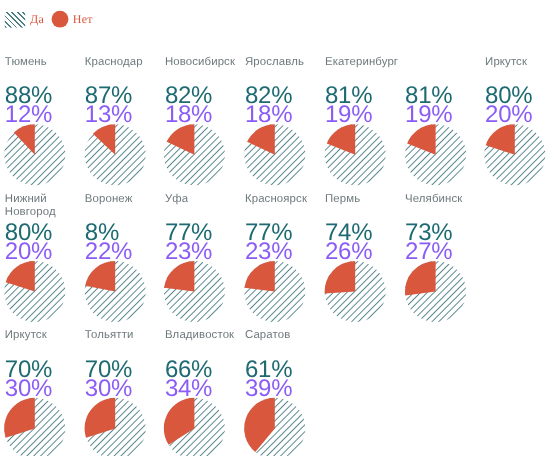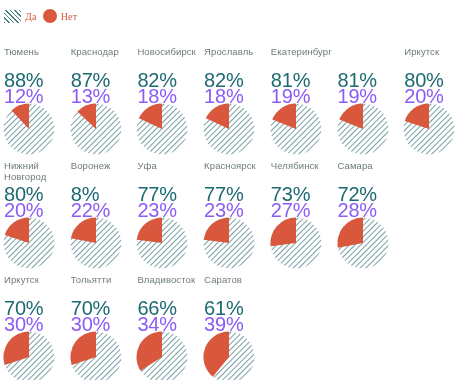--- a/index.html
+++ b/index.html
@@ -302,50 +302,50 @@
                 <rect width="4" height="4" fill="#ffffff"></rect>
                 <line x1="0" y1="0" x2="0" y2="4" stroke="#4a7f86" stroke-width="1.5"></line>
               </pattern>
             </defs>
             <circle cx="26" cy="26" r="25.5" fill="url(#h10)"></circle>
             <path d="M 26 26 L 26 0.5 A 25.5 25.5 0 0 0 0.70 22.80 Z" fill="#d9573d"></path>
           </svg>
         </div>
       </div>
       <div class="cell">
+        <div class="city">Пермь</div>
+        <div class="pct-yes">74%</div>
+        <div class="pct-no">26%</div>
+        <div class="pie-wrap">
+          <svg width="52" height="52" viewBox="0 0 52 52">
+            <defs>
+              <pattern id="h11" patternUnits="userSpaceOnUse" width="4" height="4" patternTransform="rotate(45)">
+                <rect width="4" height="4" fill="#ffffff"></rect>
+                <line x1="0" y1="0" x2="0" y2="4" stroke="#4a7f86" stroke-width="1.5"></line>
+              </pattern>
+            </defs>
+            <circle cx="26" cy="26" r="25.5" fill="url(#h11)"></circle>
+            <path d="M 26 26 L 26 0.5 A 25.5 25.5 0 0 0 0.55 27.60 Z" fill="#d9573d"></path>
+          </svg>
+        </div>
+      </div>
+      <div class="cell">
         <div class="city">Челябинск</div>
         <div class="pct-yes">73%</div>
         <div class="pct-no">27%</div>
         <div class="pie-wrap">
           <svg width="52" height="52" viewBox="0 0 52 52">
             <defs>
               <pattern id="h12" patternUnits="userSpaceOnUse" width="4" height="4" patternTransform="rotate(45)">
                 <rect width="4" height="4" fill="#ffffff"></rect>
                 <line x1="0" y1="0" x2="0" y2="4" stroke="#4a7f86" stroke-width="1.5"></line>
               </pattern>
             </defs>
             <circle cx="26" cy="26" r="25.5" fill="url(#h12)"></circle>
             <path d="M 26 26 L 26 0.5 A 25.5 25.5 0 0 0 0.70 29.20 Z" fill="#d9573d"></path>
-          </svg>
-        </div>
-      </div>
-      <div class="cell">
-        <div class="city">Самара</div>
-        <div class="pct-yes">72%</div>
-        <div class="pct-no">28%</div>
-        <div class="pie-wrap">
-          <svg width="52" height="52" viewBox="0 0 52 52">
-            <defs>
-              <pattern id="h13" patternUnits="userSpaceOnUse" width="4" height="4" patternTransform="rotate(45)">
-                <rect width="4" height="4" fill="#ffffff"></rect>
-                <line x1="0" y1="0" x2="0" y2="4" stroke="#4a7f86" stroke-width="1.5"></line>
-              </pattern>
-            </defs>
-            <circle cx="26" cy="26" r="25.5" fill="url(#h13)"></circle>
-            <path d="M 26 26 L 26 0.5 A 25.5 25.5 0 0 0 0.95 30.78 Z" fill="#d9573d"></path>
           </svg>
         </div>
       </div>
     </div>
     <div class="row">
       <div class="cell">
         <div class="city">Иркутск</div>
         <div class="pct-yes">70%</div>
         <div class="pct-no">30%</div>
         <div class="pie-wrap">

